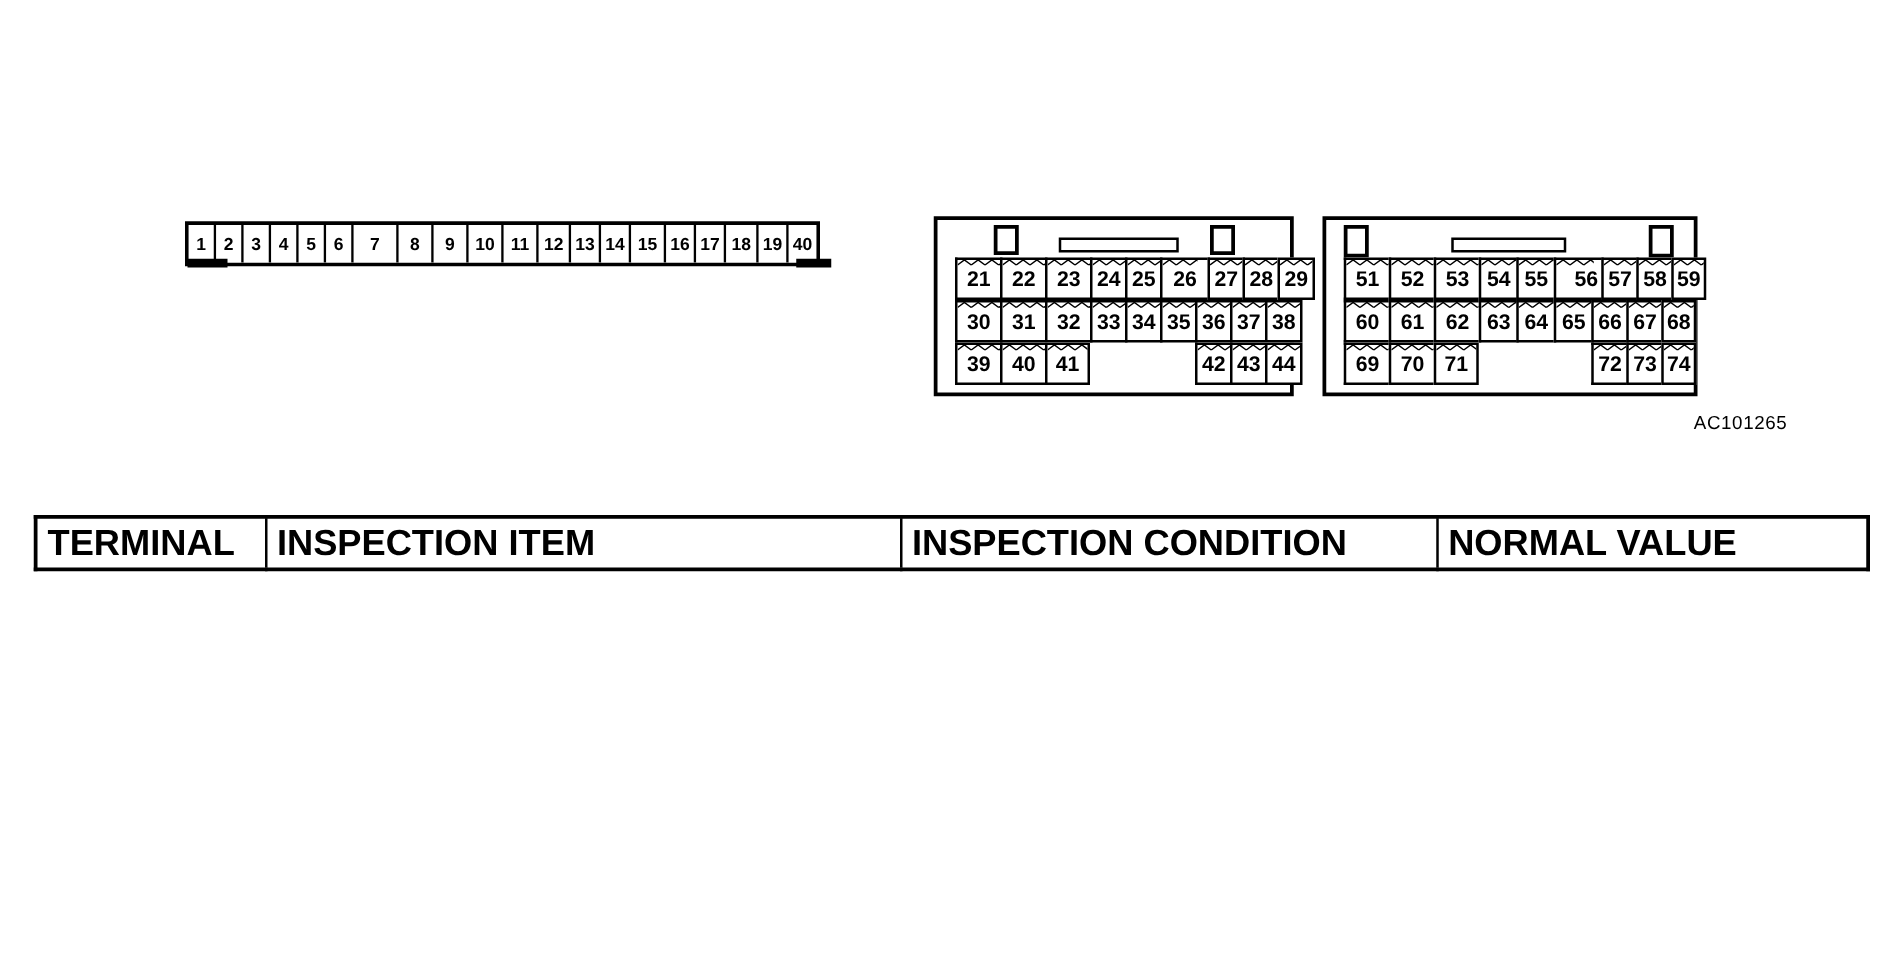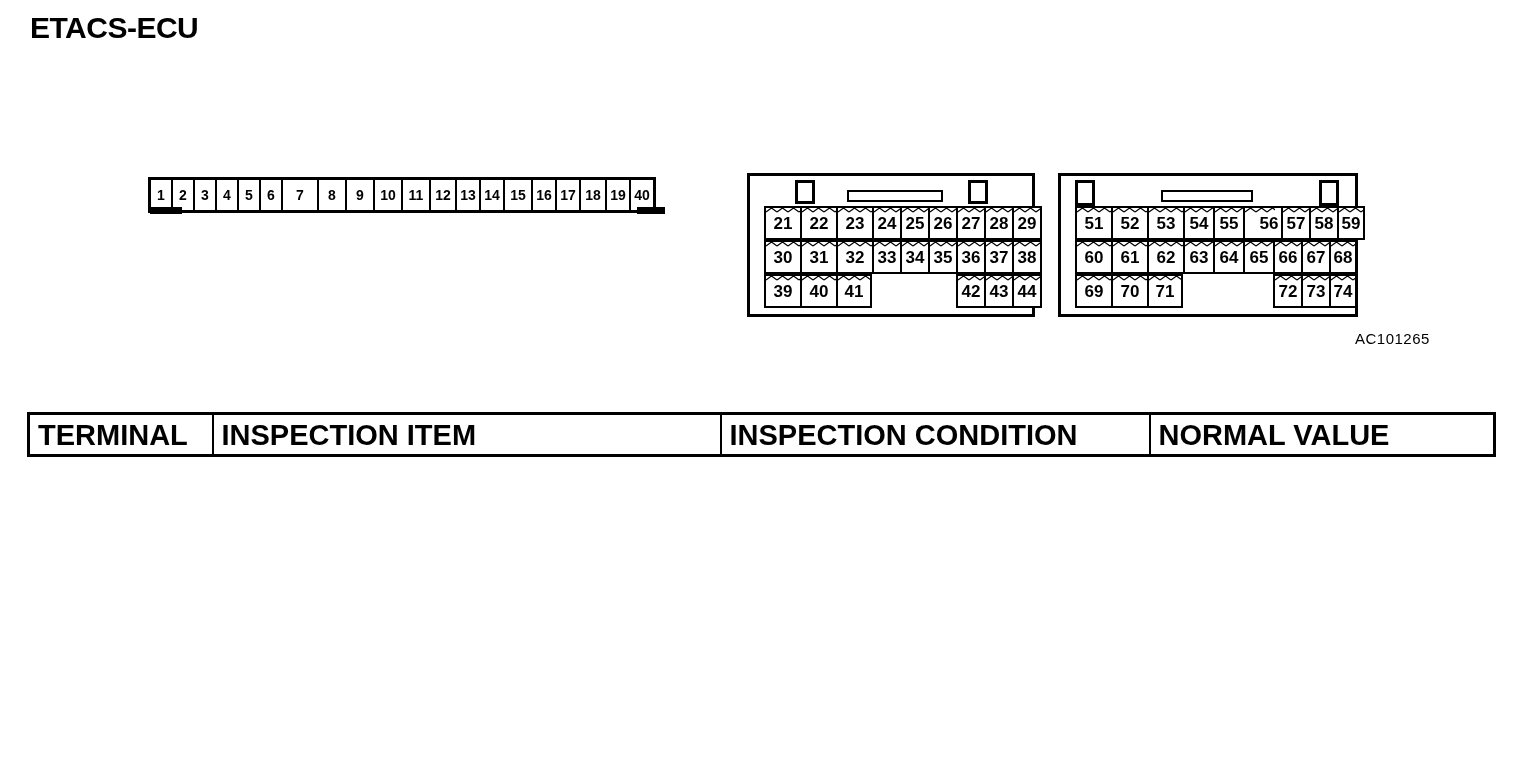--- a/index.html
+++ b/index.html
@@ -135,21 +135,20 @@
   col.c1{width:184px;}
   col.c2{width:508px;}
   col.c3{width:429px;}
   col.c4{width:345px;}
 </style>
 </head>
 <body>
 
 <div class="page">
 
-  <div class="page-title">ETACS-ECU</div>
 
   <div class="figure">
 
     <div class="asterisk">*</div>
 
     <div class="conn-strip" id="stripConn">
         <div class="pin" style="width: 22px;">1</div>
         <div class="pin" style="width: 22px;">2</div>
         <div class="pin" style="width: 22px;">3</div>
         <div class="pin" style="width: 22px;">4</div>
@@ -199,21 +198,21 @@
             <div class="cell" style="width: 28px; height: 34px;">24<div class="hatch">
                 <svg width="28" height="6" viewBox="0 0 28 6">
                   <path d="M0 5 L5.5 1 L11 5 M11 5 L16.5 1 L22 5 M22 5 L27.5 1 L33 5 " fill="none" stroke="#000" stroke-width="1.2"></path>
                 </svg>
               </div></div>
             <div class="cell" style="width: 28px; height: 34px;">25<div class="hatch">
                 <svg width="28" height="6" viewBox="0 0 28 6">
                   <path d="M0 5 L5.5 1 L11 5 M11 5 L16.5 1 L22 5 M22 5 L27.5 1 L33 5 " fill="none" stroke="#000" stroke-width="1.2"></path>
                 </svg>
               </div></div>
-            <div class="cell" style="width: 28px; height: 34px;">26<div class="hatch">
+            <div class="cell" style="width: 38px; height: 34px;">26<div class="hatch">
                 <svg width="28" height="6" viewBox="0 0 28 6">
                   <path d="M0 5 L5.5 1 L11 5 M11 5 L16.5 1 L22 5 M22 5 L27.5 1 L33 5 " fill="none" stroke="#000" stroke-width="1.2"></path>
                 </svg>
               </div></div>
             <div class="cell" style="width: 28px; height: 34px;">27<div class="hatch">
                 <svg width="28" height="6" viewBox="0 0 28 6">
                   <path d="M0 5 L5.5 1 L11 5 M11 5 L16.5 1 L22 5 M22 5 L27.5 1 L33 5 " fill="none" stroke="#000" stroke-width="1.2"></path>
                 </svg>
               </div></div>
             <div class="cell" style="width: 28px; height: 34px;">28<div class="hatch">

